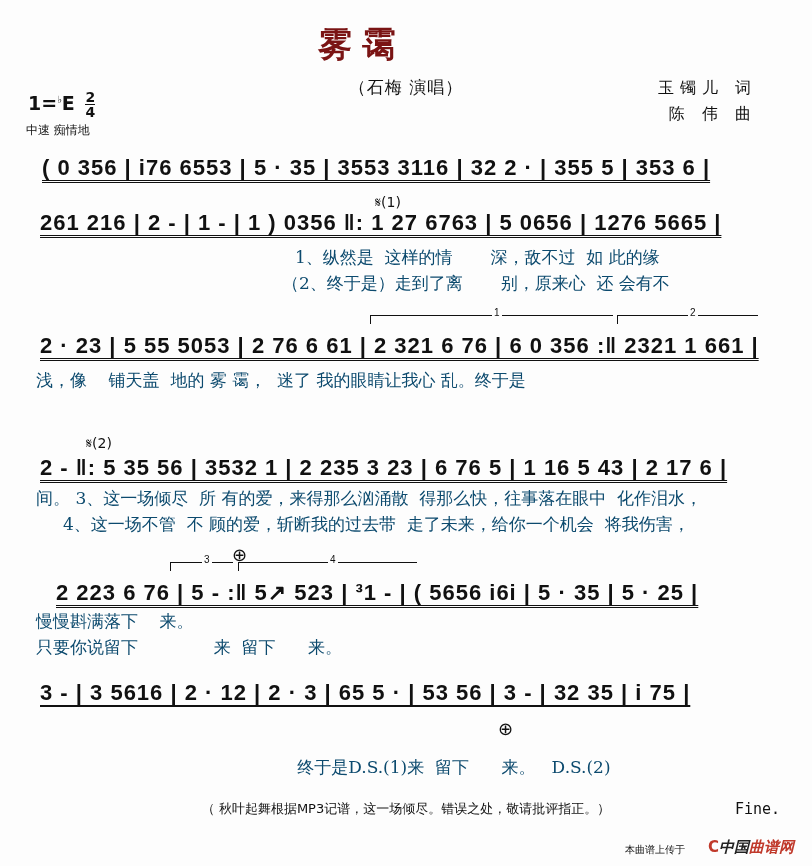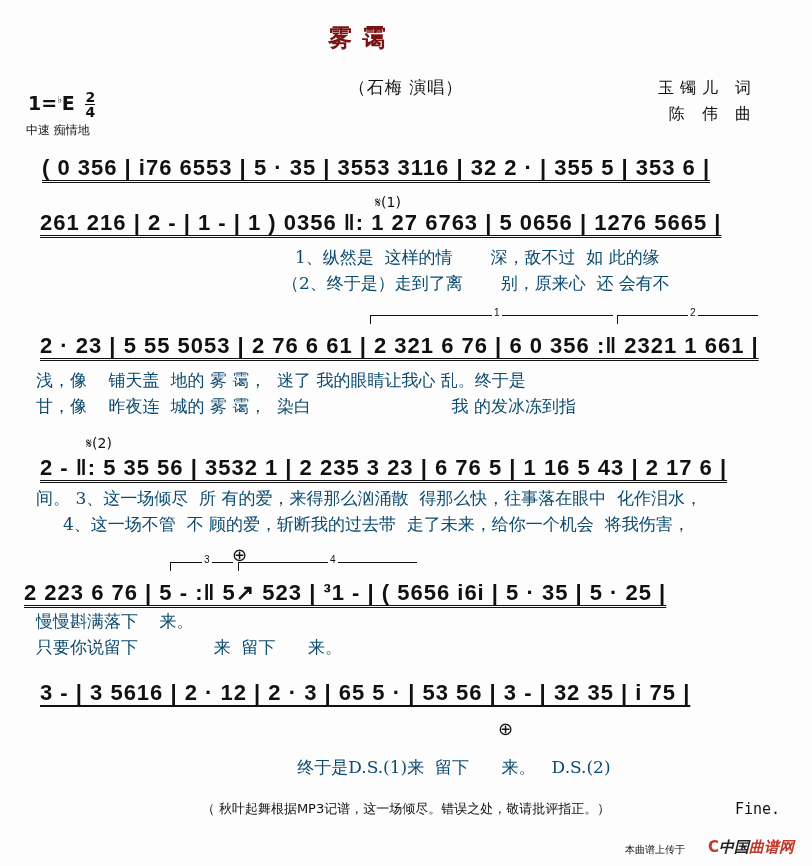--- a/index.html
+++ b/index.html
@@ -1,18 +1,18 @@
 <!DOCTYPE html>
 <html><head>
 <meta charset="utf-8">
 <style>
   html,body{margin:0;padding:0;background:#fdfdfd;}
   body{width:812px;height:866px;position:relative;overflow:hidden;font-family:"Liberation Sans","DejaVu Sans",sans-serif;color:#111;}
   .abs{position:absolute;}
-  .title{left:0;width:724px;top:22px;text-align:center;font-size:24px;font-weight:bold;color:#7a1414;letter-spacing:10px;font-family:"DejaVu Sans",sans-serif;}
+  .title{left:0;width:724px;top:22px;text-align:center;font-size:34px;font-weight:bold;color:#7a1414;letter-spacing:10px;font-family:"DejaVu Sans",sans-serif;}
   .singer{left:0;width:812px;top:76px;text-align:center;font-size:17px;font-family:"DejaVu Sans",sans-serif;letter-spacing:1px;}
   .credit{right:55px;font-size:16px;font-family:"DejaVu Sans",sans-serif;letter-spacing:6px;}
   .key{left:28px;top:90px;font-size:19px;font-weight:bold;font-family:"DejaVu Sans",sans-serif;}
   .key sup{font-size:10px;}
   .frac{display:inline-block;vertical-align:middle;text-align:center;font-size:14px;line-height:14px;margin-left:4px;}
   .frac span{display:block;}
   .frac .bar{border-top:1.5px solid #111;}
   .tempo{left:26px;top:122px;font-size:12px;font-family:"DejaVu Sans",sans-serif;}
   .row{left:0;width:812px;height:30px;}
   .notes{position:absolute;white-space:pre;font-size:22px;font-weight:bold;letter-spacing:1px;font-family:"Liberation Sans",sans-serif;}
@@ -57,39 +57,38 @@
 
 <div class="abs row" style="top:333px">
   <div class="volta" style="left:370px;top:-18px;width:242px">
       <span>1</span>
     </div>
   <div class="volta" style="left:617px;top:-18px;width:140px">
       <span>2</span>
     </div>
   <div class="notes ul" style="left:40px">2 · 23 | 5 55 5053 | 2 76 6 61 | 2 321 6 76 | 6 0 356 :‖ 2321 1 661 |</div>
   <div class="lyr" style="left:36px;top:36px">浅，像    铺天盖  地的 雾 霭，  迷了 我的眼睛让我心 乱。终于是</div>
-  <div class="lyr" style="left:36px;top:62px">甘，像    昨夜连  城的 雾 霭，  染白                          我 的发冰冻到指</div>
 </div>
 
 <div class="abs row" style="top:455px">
   <div class="mark" style="left:86px;top:-20px">𝄋(2)</div>
   <div class="notes ul" style="left:40px">2 - ‖: 5 35 56 | 3532 1 | 2 235 3 23 | 6 76 5 | 1 16 5 43 | 2 17 6 |</div>
   <div class="lyr" style="left:36px;top:32px">间。 3、这一场倾尽  所 有的爱，来得那么汹涌散  得那么快，往事落在眼中  化作泪水，</div>
   <div class="lyr" style="left:36px;top:58px">     4、这一场不管  不 顾的爱，斩断我的过去带  走了未来，给你一个机会  将我伤害，</div>
 </div>
 
 <div class="abs row" style="top:580px">
   <div class="mark" style="left:232px;top:-36px;font-size:18px">⊕</div>
   <div class="volta" style="left:170px;top:-18px;width:62px">
       <span>3</span>
     </div>
   <div class="volta" style="left:238px;top:-18px;width:178px">
       <span>4</span>
     </div>
-  <div class="notes ul" style="left:24px">2 223 6 76 | 5 - :‖ 5↗ 523 | ³1 - | ( 5656 i6i | 5 · 35 | 5 · 25 |</div>
+  <div class="notes ul" style="left:56px">2 223 6 76 | 5 - :‖ 5↗ 523 | ³1 - | ( 5656 i6i | 5 · 35 | 5 · 25 |</div>
   <div class="lyr" style="left:36px;top:30px">慢慢斟满落下    来。</div>
   <div class="lyr" style="left:36px;top:56px">只要你说留下              来  留下      来。</div>
 </div>
 
 <div class="abs row" style="top:680px">
   <div class="notes u1" style="left:40px">3 - | 3 5616 | 2 · 12 | 2 · 3 | 65 5 · | 53 56 | 3 - | 32 35 | i 75 |</div>
 </div>
 
 <div class="abs row" style="top:740px">
   <div class="mark" style="left:498px;top:-22px;font-size:18px">⊕</div>

